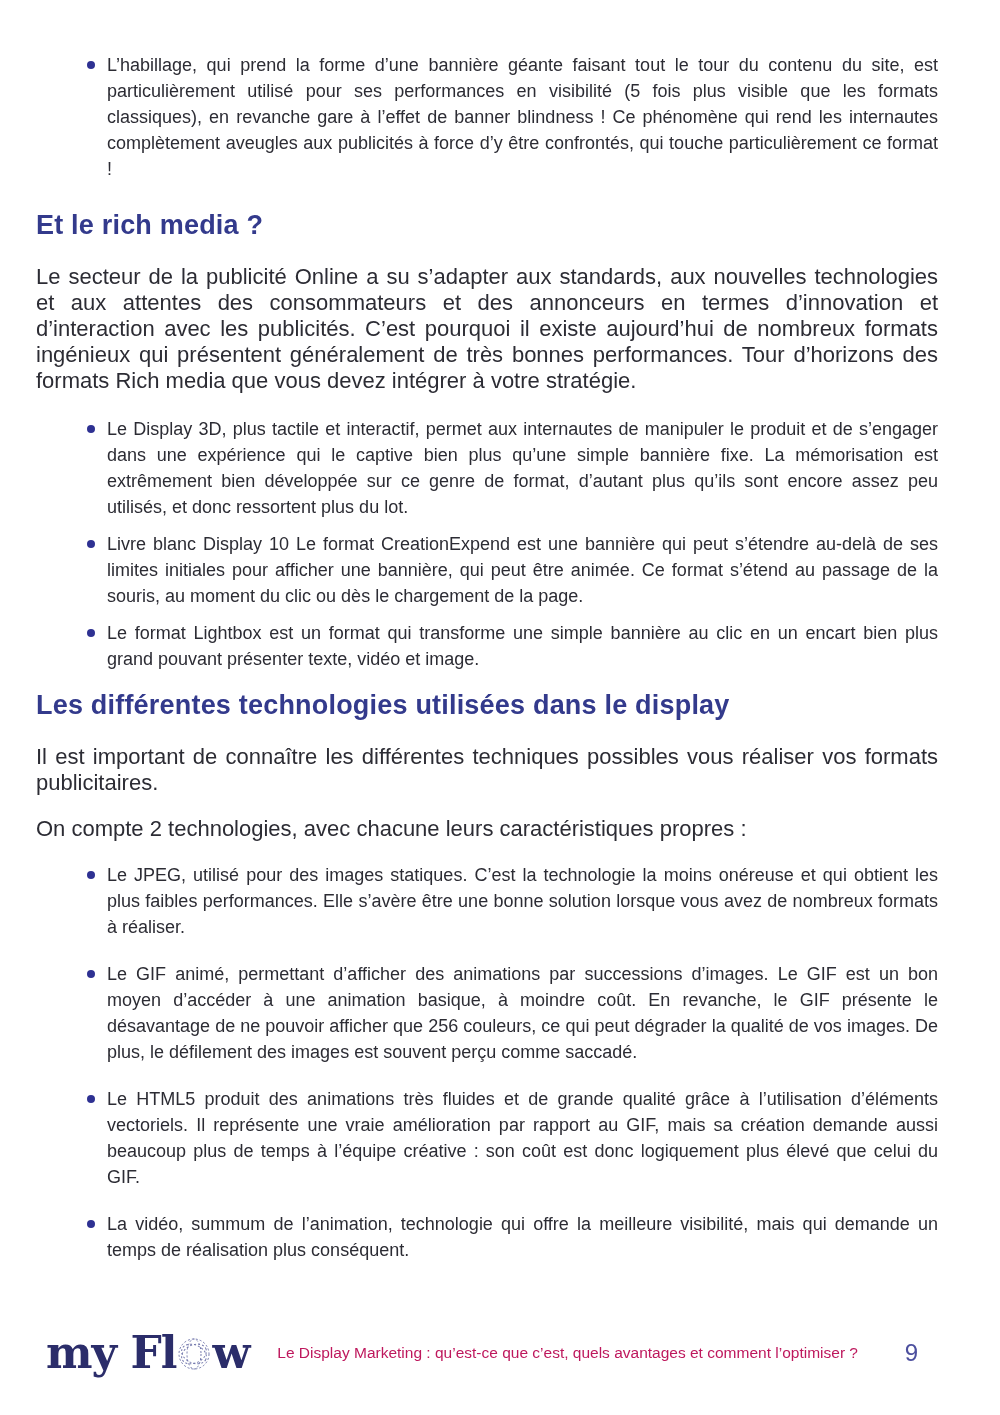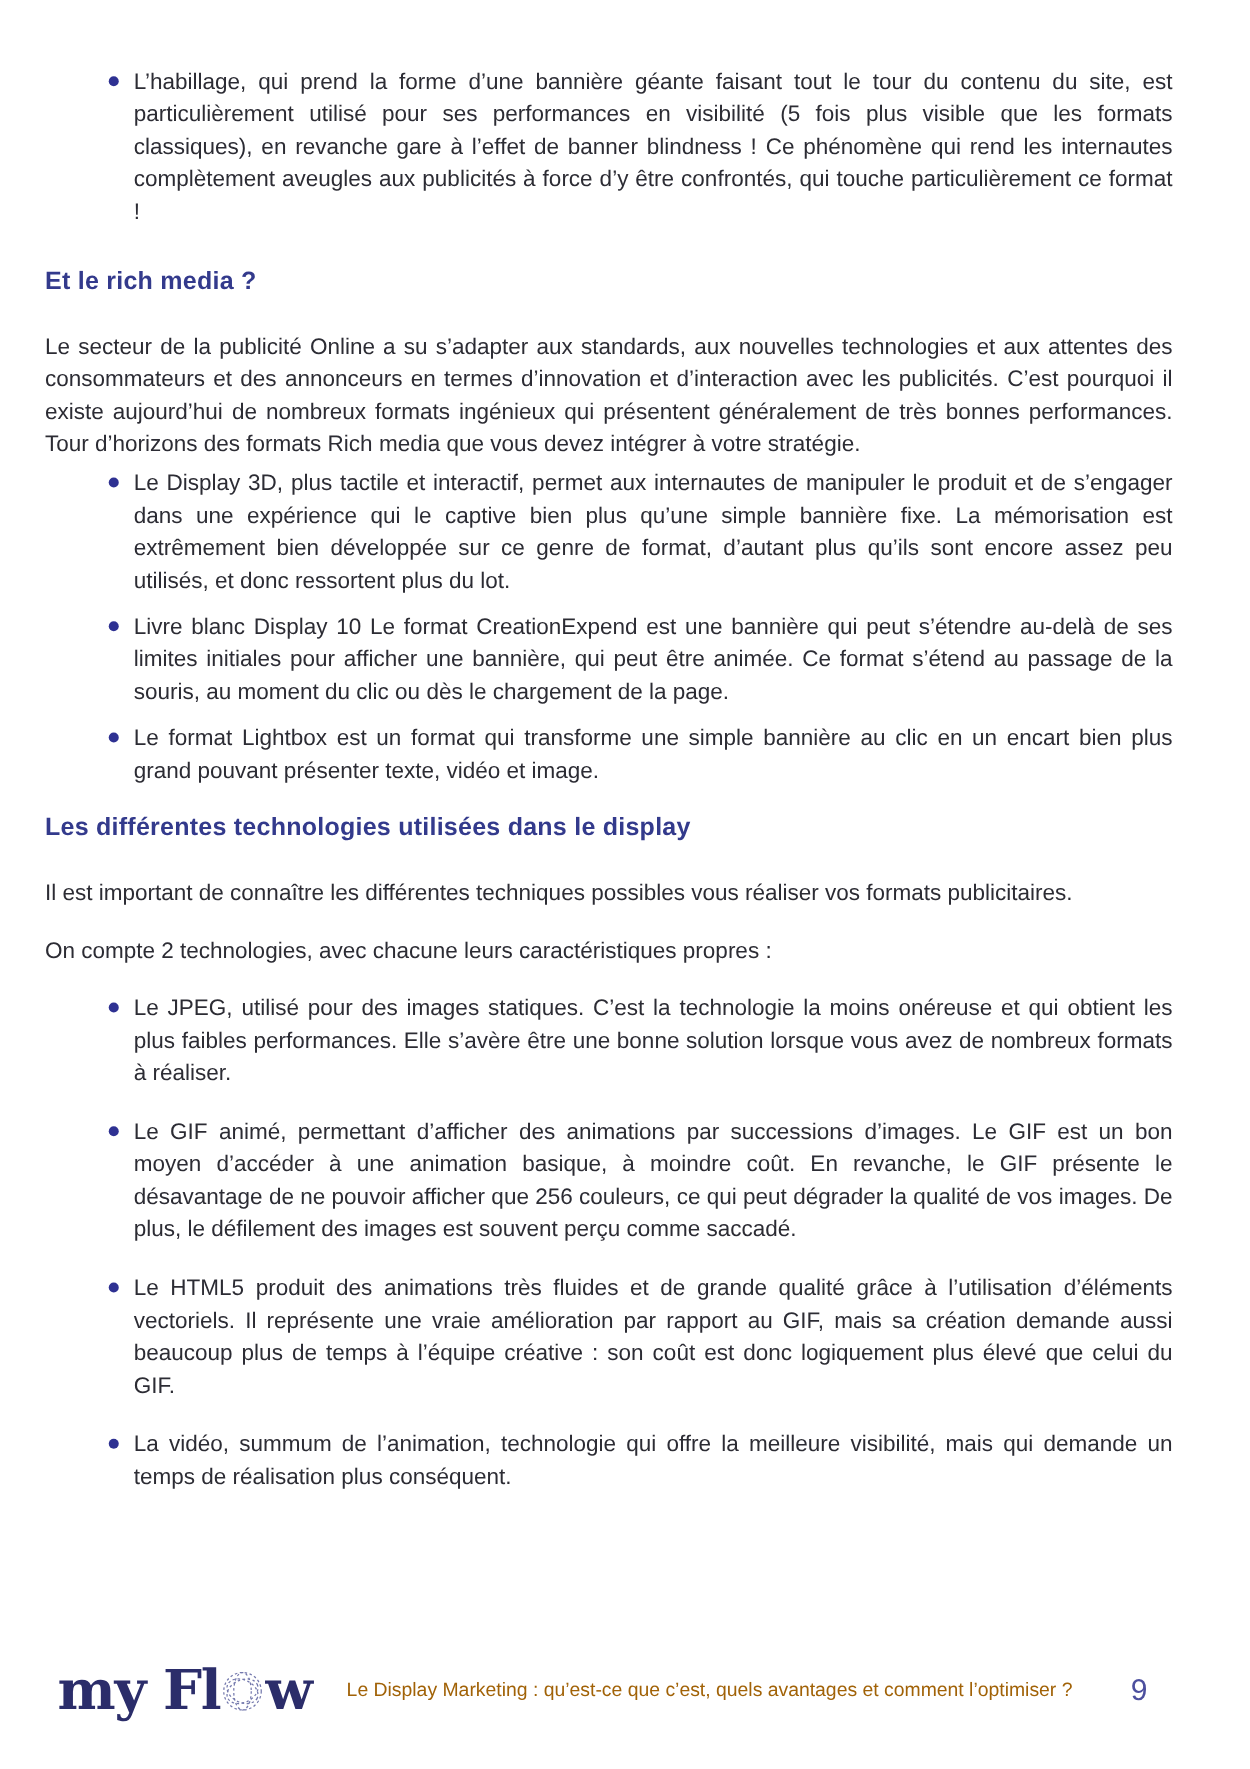--- a/index.html
+++ b/index.html
@@ -9,27 +9,27 @@
     height: 1415px;
     position: relative;
     font-family: "Liberation Sans", sans-serif;
     color: var(--body_text, #2c2c34);
     overflow: hidden;
   }
   .page {
     padding: 52px 62px 0 36px;
   }
   p.para {
-    font-size: 18px;
+    font-size: 22px;
     line-height: 26px;
     text-align: justify;
     color: var(--body_text, #2c2c34);
   }
   h2.section-heading {
-    font-size: 20px;
+    font-size: 27px;
     line-height: 30px;
     font-weight: bold;
     color: var(--heading, #333a8c);
     letter-spacing: 0.2px;
   }
   ul.bullet-list { list-style: none; }
   li.bullet-item {
     position: relative;
     margin-left: 51px;
     padding-left: 20px;
@@ -43,21 +43,21 @@
     left: 0;
     top: 9px;
     width: 8px;
     height: 8px;
     border-radius: 50%;
     background: var(--bullet, #2e3192);
   }
   
   .mt-heading1 { margin-top: 28px; }
   .mt-para { margin-top: 24px; }
-  .rich-list { margin-top: 5px; }
+  .rich-list { margin-top: 22px; }
   .rich-list li + li { margin-top: 11px; }
   .mt-heading2 { margin-top: 18px; }
   .mt-para2 { margin-top: 20px; }
   .tech-list { margin-top: 20px; }
   .tech-list li + li { margin-top: 21px; }
 
   
   .footer {
     position: absolute;
     left: 46px;
@@ -74,21 +74,21 @@
     font-size: 44px;
     color: var(--logo, #2b2d6a);
     letter-spacing: -1px;
     line-height: 1;
     white-space: nowrap;
   }
   .logo .globe { margin: 6px 1px 0 1px; }
   .footer-caption {
     margin-left: 28px;
     font-size: 15.5px;
-    color: #a16207;
+    color: #be185d;
     flex: 1;
   }
   .page-number {
     margin-left: auto;
     font-size: 24px;
     color: var(--page_number, #4c4f9e);
     padding-right: 22px;
   }
 </style>
 </head>

